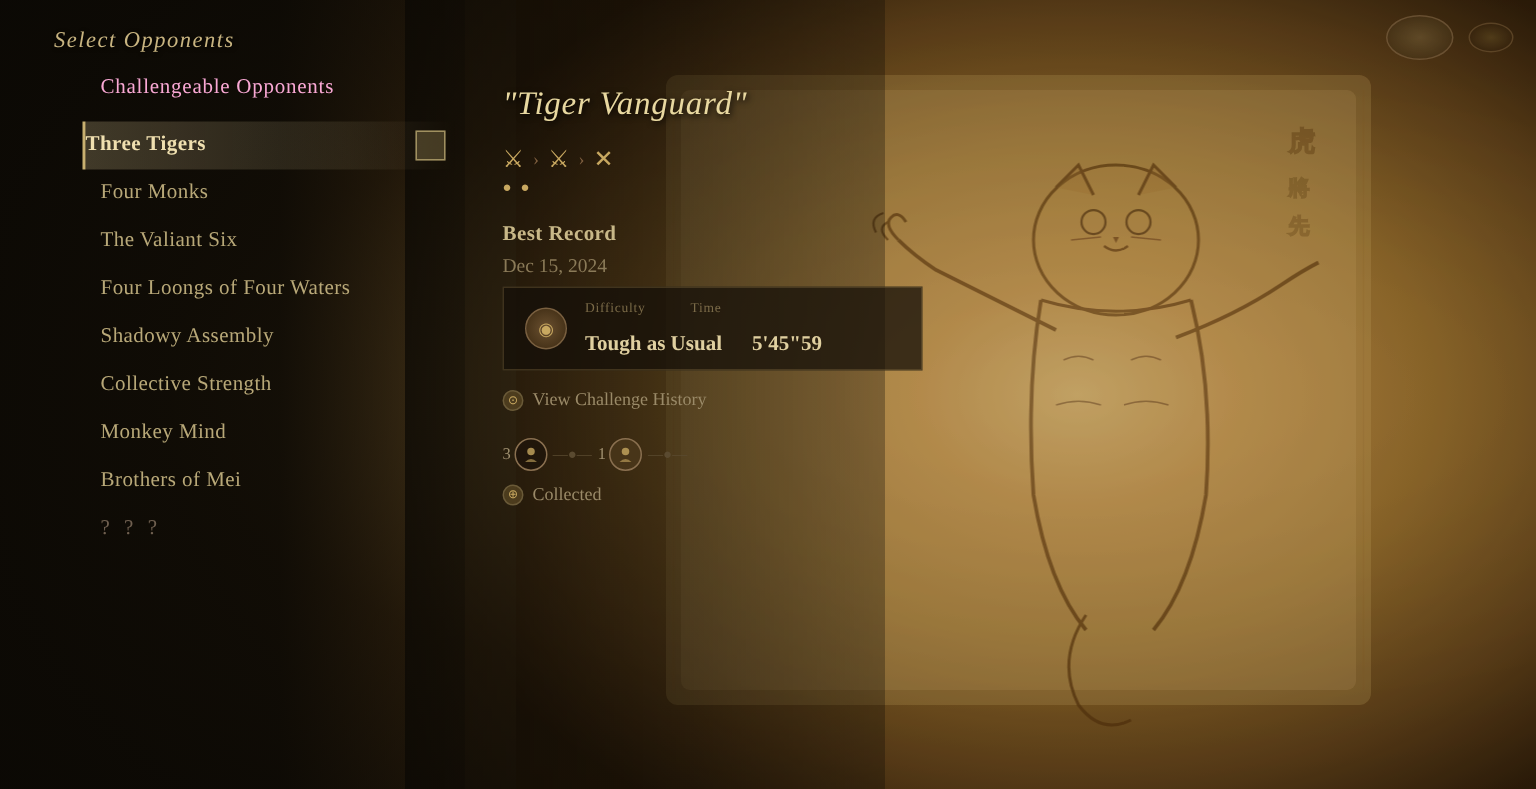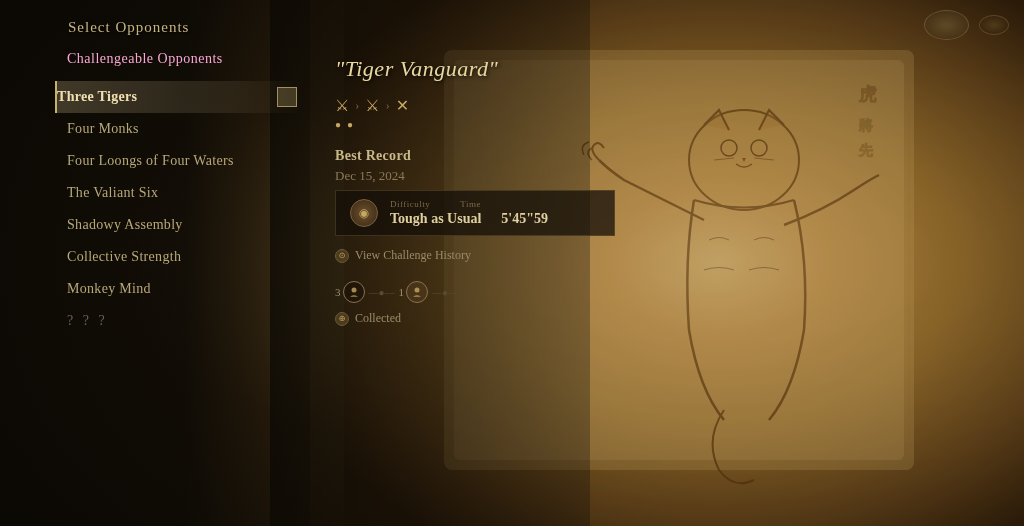--- a/index.html
+++ b/index.html
@@ -64,21 +64,22 @@
     
     .content {
       position: absolute;
       inset: 0;
       display: flex;
       flex-direction: column;
     }
 
     
     .header {
-      padding: 18px 0 10px 68px;
+      padding: 18px 0 10px 36px;
+      font-style: italic;
     }
 
     .header-title {
       color: #c8b480;
       font-size: 15px;
       font-weight: normal;
       letter-spacing: 1px;
       text-shadow: 1px 1px 3px rgba(0,0,0,0.8);
     }
 
@@ -235,21 +236,21 @@
       font-size: 12px;
     }
 
     .record-details {
       flex: 1;
     }
 
     .record-sub-labels {
       display: flex;
       gap: 30px;
-      margin-bottom: 2px;
+      margin-bottom: 12px;
     }
 
     .record-sub-label {
       color: #7a6a48;
       font-size: 9px;
       letter-spacing: 0.5px;
       text-transform: none;
     }
 
     .record-values {
@@ -457,39 +458,42 @@
 
         <li class="opponent-item selected">
           <span>Three Tigers</span>
         </li>
 
         <li class="opponent-item">
           <span>Four Monks</span>
         </li>
 
         <li class="opponent-item">
+          <span>The Valiant Six</span>
+        </li>
+
+        <li class="opponent-item">
           <span>Four Loongs of Four Waters</span>
         </li>
 
         <li class="opponent-item">
-          <span>The Valiant Six</span>
-        </li>
-
-        <li class="opponent-item">
           <span>Shadowy Assembly</span>
         </li>
 
         <li class="opponent-item">
           <span>Collective Strength</span>
         </li>
 
         <li class="opponent-item">
           <span>Monkey Mind</span>
         </li>
 
+        <li class="opponent-item">
+          <span>Brothers of Mei</span>
+        </li>
 
         <li class="opponent-item unknown">
           <span>? ? ?</span>
         </li>
 
       </ul>
     </div>
 
     <div class="right-panel">
 

